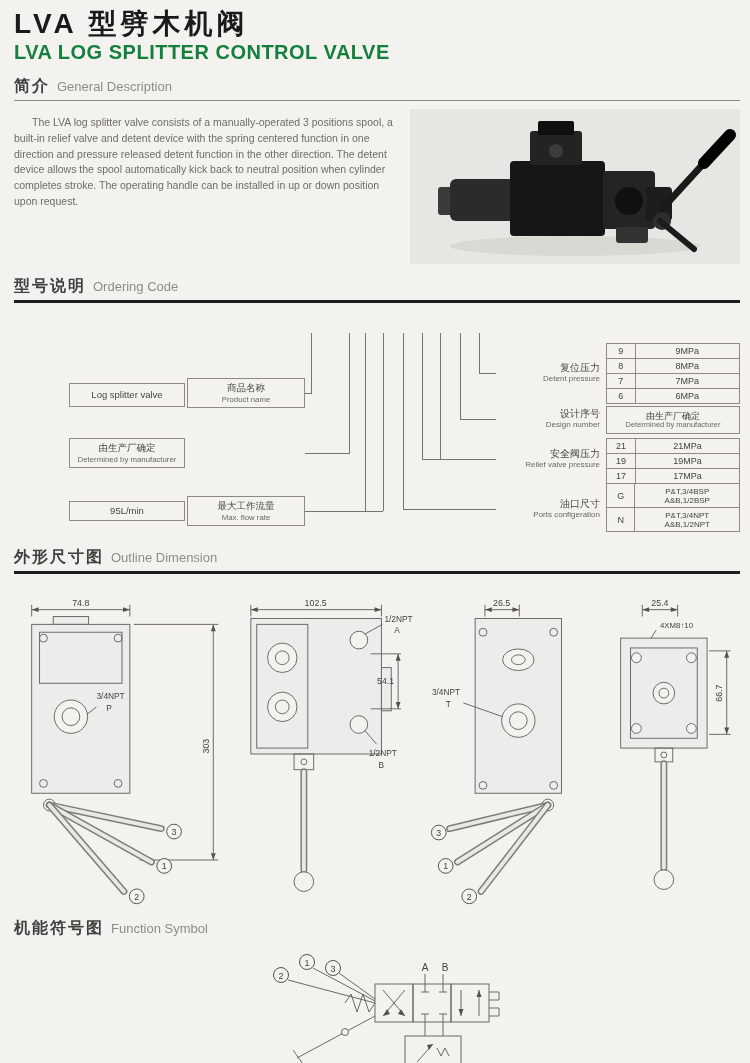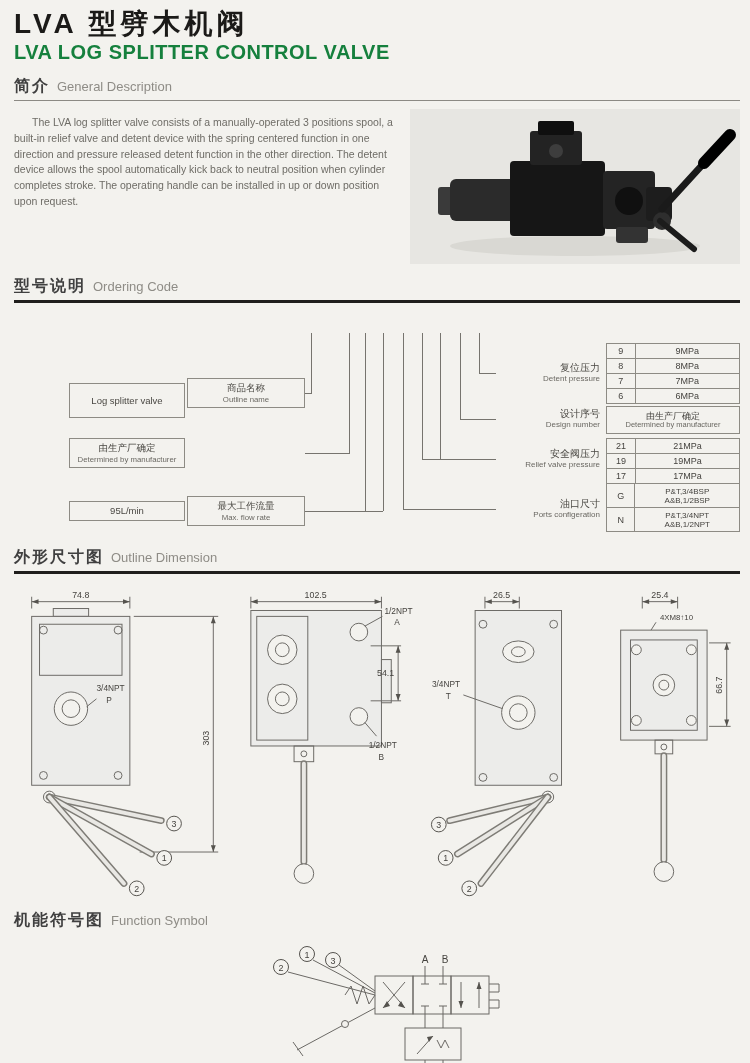--- a/index.html
+++ b/index.html
@@ -32,21 +32,21 @@
   .oglabel .en{font-size:8px;line-height:1.2;color:#6a6862}
   .ogtable{position:absolute;left:592px;border-collapse:collapse;background:transparent}
   .ogtable td{border:1px solid #8d8b84;font-size:9px;text-align:center;color:#45433f;padding:0 3px;height:15px;line-height:1.15}
   .ogtable td.code{width:30px}
   .ogtable td.val{width:110px}
   .ogtable td.wide{width:142px;height:27px}
   .ogtable td.val2{width:110px;height:24px;font-size:8px}
   .ogtable .zh9{font-size:9px}
   .ogtable .en75{font-size:7.5px;color:#6a6862}
   
-  .views{display:flex;gap:8px;margin-top:12px;align-items:flex-start}
+  .views{display:flex;gap:8px;margin-top:20px;align-items:flex-start}
   svg{display:block}
   svg text{fill:#45433f;font-size:9px;font-family:"Liberation Sans",sans-serif}
   .ln{stroke:#6b6965;fill:none;stroke-width:1}
   .body-fill{fill:#ececea;stroke:#6b6965}
   .hole{fill:#f3f2ee;stroke:#6b6965}
   .dimarrow{fill:#55534e;stroke:none}
   .rod-o{stroke:#7e7c76;stroke-width:7;stroke-linecap:round}
   .rod-i{stroke:#e9e8e4;stroke-width:4;stroke-linecap:round}
   .poscirc{fill:#f3f2ee;stroke:#55534e}
   .pos{font-size:9px;text-anchor:middle}
@@ -108,26 +108,26 @@
           <path d="M297,26 V86 H291"></path>
           <path d="M335,26 V146 H291"></path>
           <path d="M351,26 V204 M369,26 V204 M369,204 H291"></path>
           <path d="M465,26 V66 H482"></path>
           <path d="M446,26 V112 H482"></path>
           <path d="M408,26 V152 H482 M426,26 V152"></path>
           <path d="M389,26 V202 H482"></path>
         </g>
       </svg>
 
-      <div class="ocbox" style="left:55px;top:76px;width:116px;height:35px">
+      <div class="ocbox" style="left:55px;top:76px;width:116px;height:24px">
         <div class="zh">Log splitter valve</div>
       </div>
       <div class="ocbox" style="left:173px;top:71px;width:118px;height:30px">
         <div class="zh">商品名称</div>
-        <div class="en">Outline name</div>
+        <div class="en">Product name</div>
       </div>
 
       <div class="ocbox" style="left:55px;top:131px;width:116px;height:30px">
         <div class="zh">由生产厂确定</div>
         <div class="en">Determined by manufacturer</div>
       </div>
 
       <div class="ocbox" style="left:55px;top:194px;width:116px;height:20px">
         <div class="zh">95L/min</div>
       </div>

